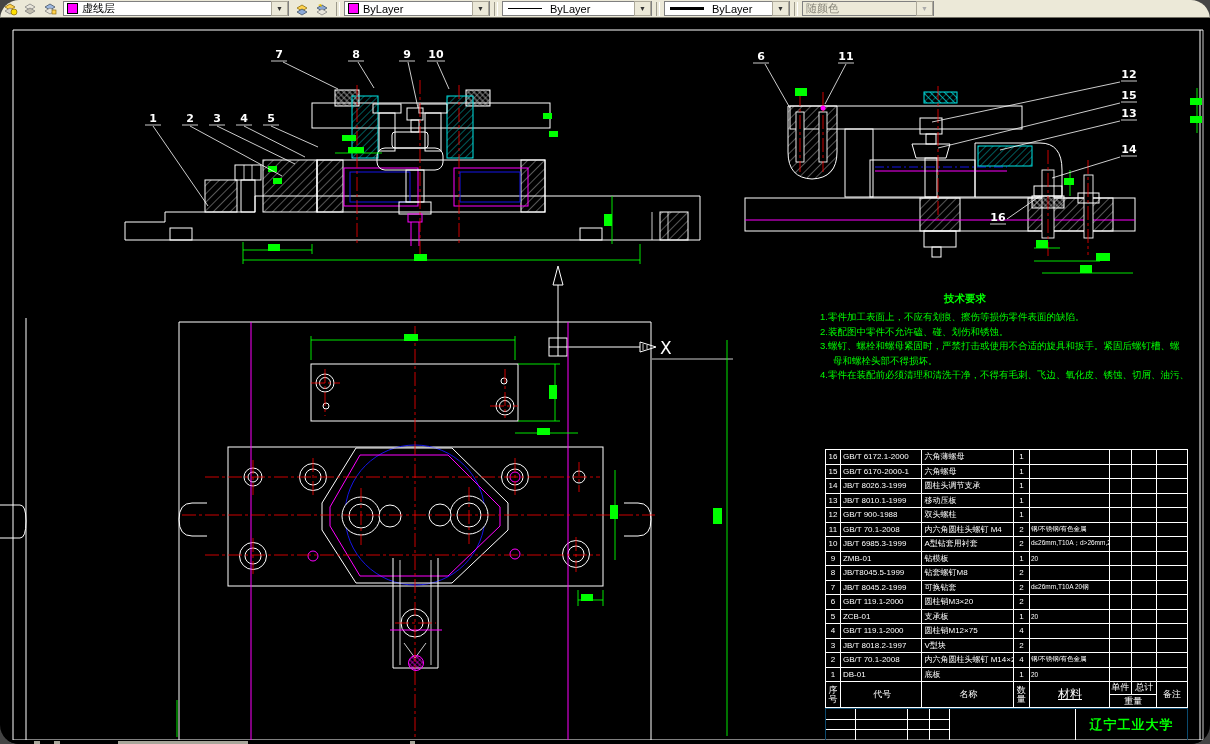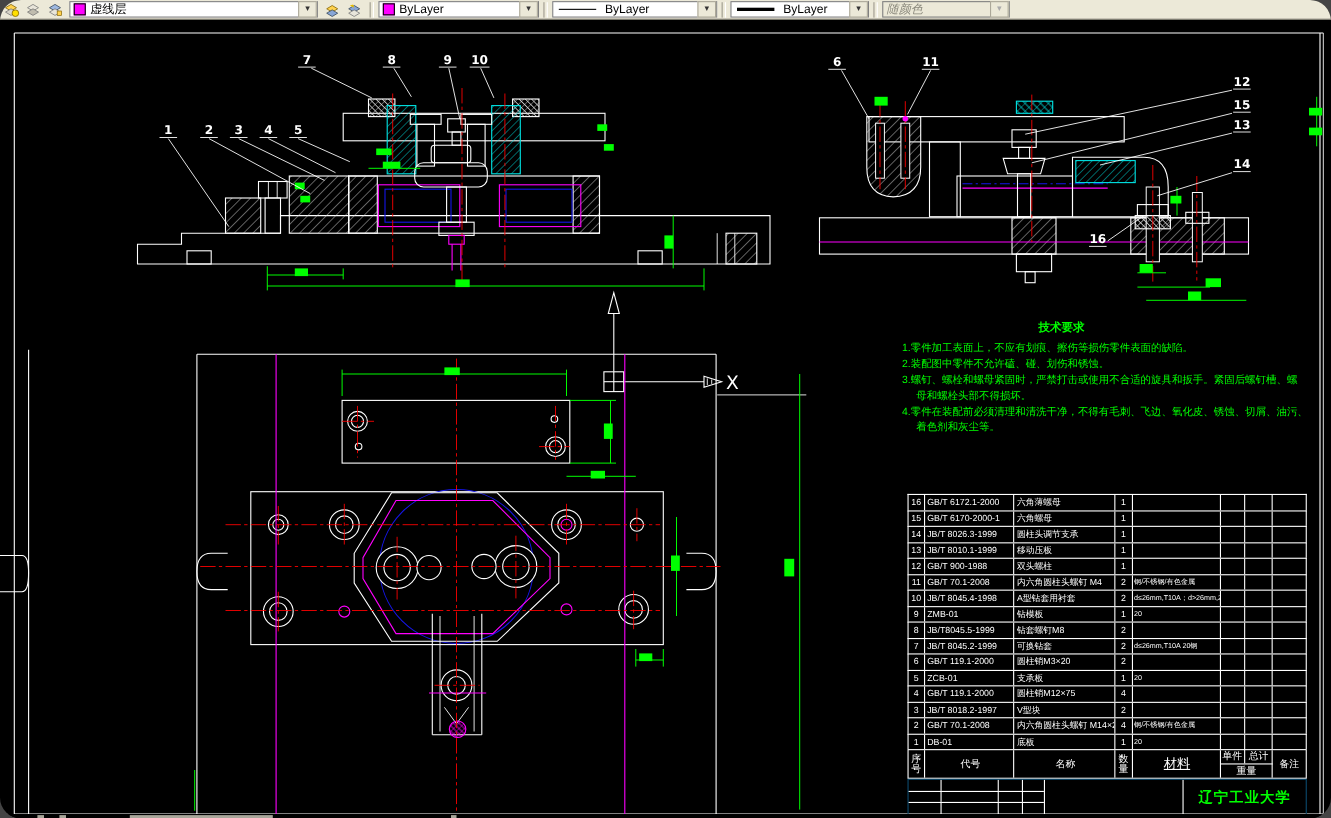--- a/index.html
+++ b/index.html
@@ -128,21 +128,21 @@
       <span class="val">ByLayer</span>
       <span class="arrow">▼</span>
     </div>
     <div class="sep"></div>
     <div class="combo" style="width:126px;">
       <span class="lwline"></span>
       <span class="val">ByLayer</span>
       <span class="arrow">▼</span>
     </div>
     <div class="sep"></div>
-    <div class="combo disabled" style="width:116px;font-style:italic;">
+    <div class="combo disabled" style="width:132px;">
       <span class="val">随颜色</span>
       <span class="arrow" style="color:#aaa;">▼</span>
     </div>
   </div>
 
   <svg class="draw" width="1210" height="727" viewBox="0 17 1210 727">
     <defs>
       <pattern id="hw" width="6" height="6" patternUnits="userSpaceOnUse" patternTransform="rotate(45)">
           <line x1="0" y1="0" x2="0" y2="6" stroke="#d9d9d9" stroke-width="0.8"></line>
         </pattern>
@@ -457,21 +457,20 @@
   </svg>
 
   <div class="tech">
     <div class="t-title">技术要求</div>
     <div>
         <div class="tech-line">1.零件加工表面上，不应有划痕、擦伤等损伤零件表面的缺陷。</div>
         <div class="tech-line">2.装配图中零件不允许磕、碰、划伤和锈蚀。</div>
         <div class="tech-line">3.螺钉、螺栓和螺母紧固时，严禁打击或使用不合适的旋具和扳手。紧固后螺钉槽、螺</div>
         <div class="tech-line">母和螺栓头部不得损坏。</div>
         <div class="tech-line">4.零件在装配前必须清理和清洗干净，不得有毛刺、飞边、氧化皮、锈蚀、切屑、油污、</div>
-        <div class="tech-line">着色剂和灰尘等。</div>
       </div>
   </div>
 
   <div class="ptable">
     <div>
         <div class="prow">
         <div class="c-no">16</div>
         <div class="c-code">GB/T 6172.1-2000</div>
         <div class="c-name">六角薄螺母</div>
         <div class="c-qty">1</div>
@@ -525,21 +524,21 @@
         <div class="c-code">GB/T 70.1-2008</div>
         <div class="c-name">内六角圆柱头螺钉 M4</div>
         <div class="c-qty">2</div>
         <div class="c-mat">钢/不锈钢/有色金属</div>
         <div class="c-u"></div>
         <div class="c-t"></div>
         <div class="c-rem"></div>
       </div>
         <div class="prow">
         <div class="c-no">10</div>
-        <div class="c-code">JB/T 8045.4-1998</div>
+        <div class="c-code">JB/T 6985.3-1999</div>
         <div class="c-name">A型钻套用衬套</div>
         <div class="c-qty">2</div>
         <div class="c-mat">d≤26mm,T10A；d&gt;26mm,20钢</div>
         <div class="c-u"></div>
         <div class="c-t"></div>
         <div class="c-rem"></div>
       </div>
         <div class="prow">
         <div class="c-no">9</div>
         <div class="c-code">ZMB-01</div>

